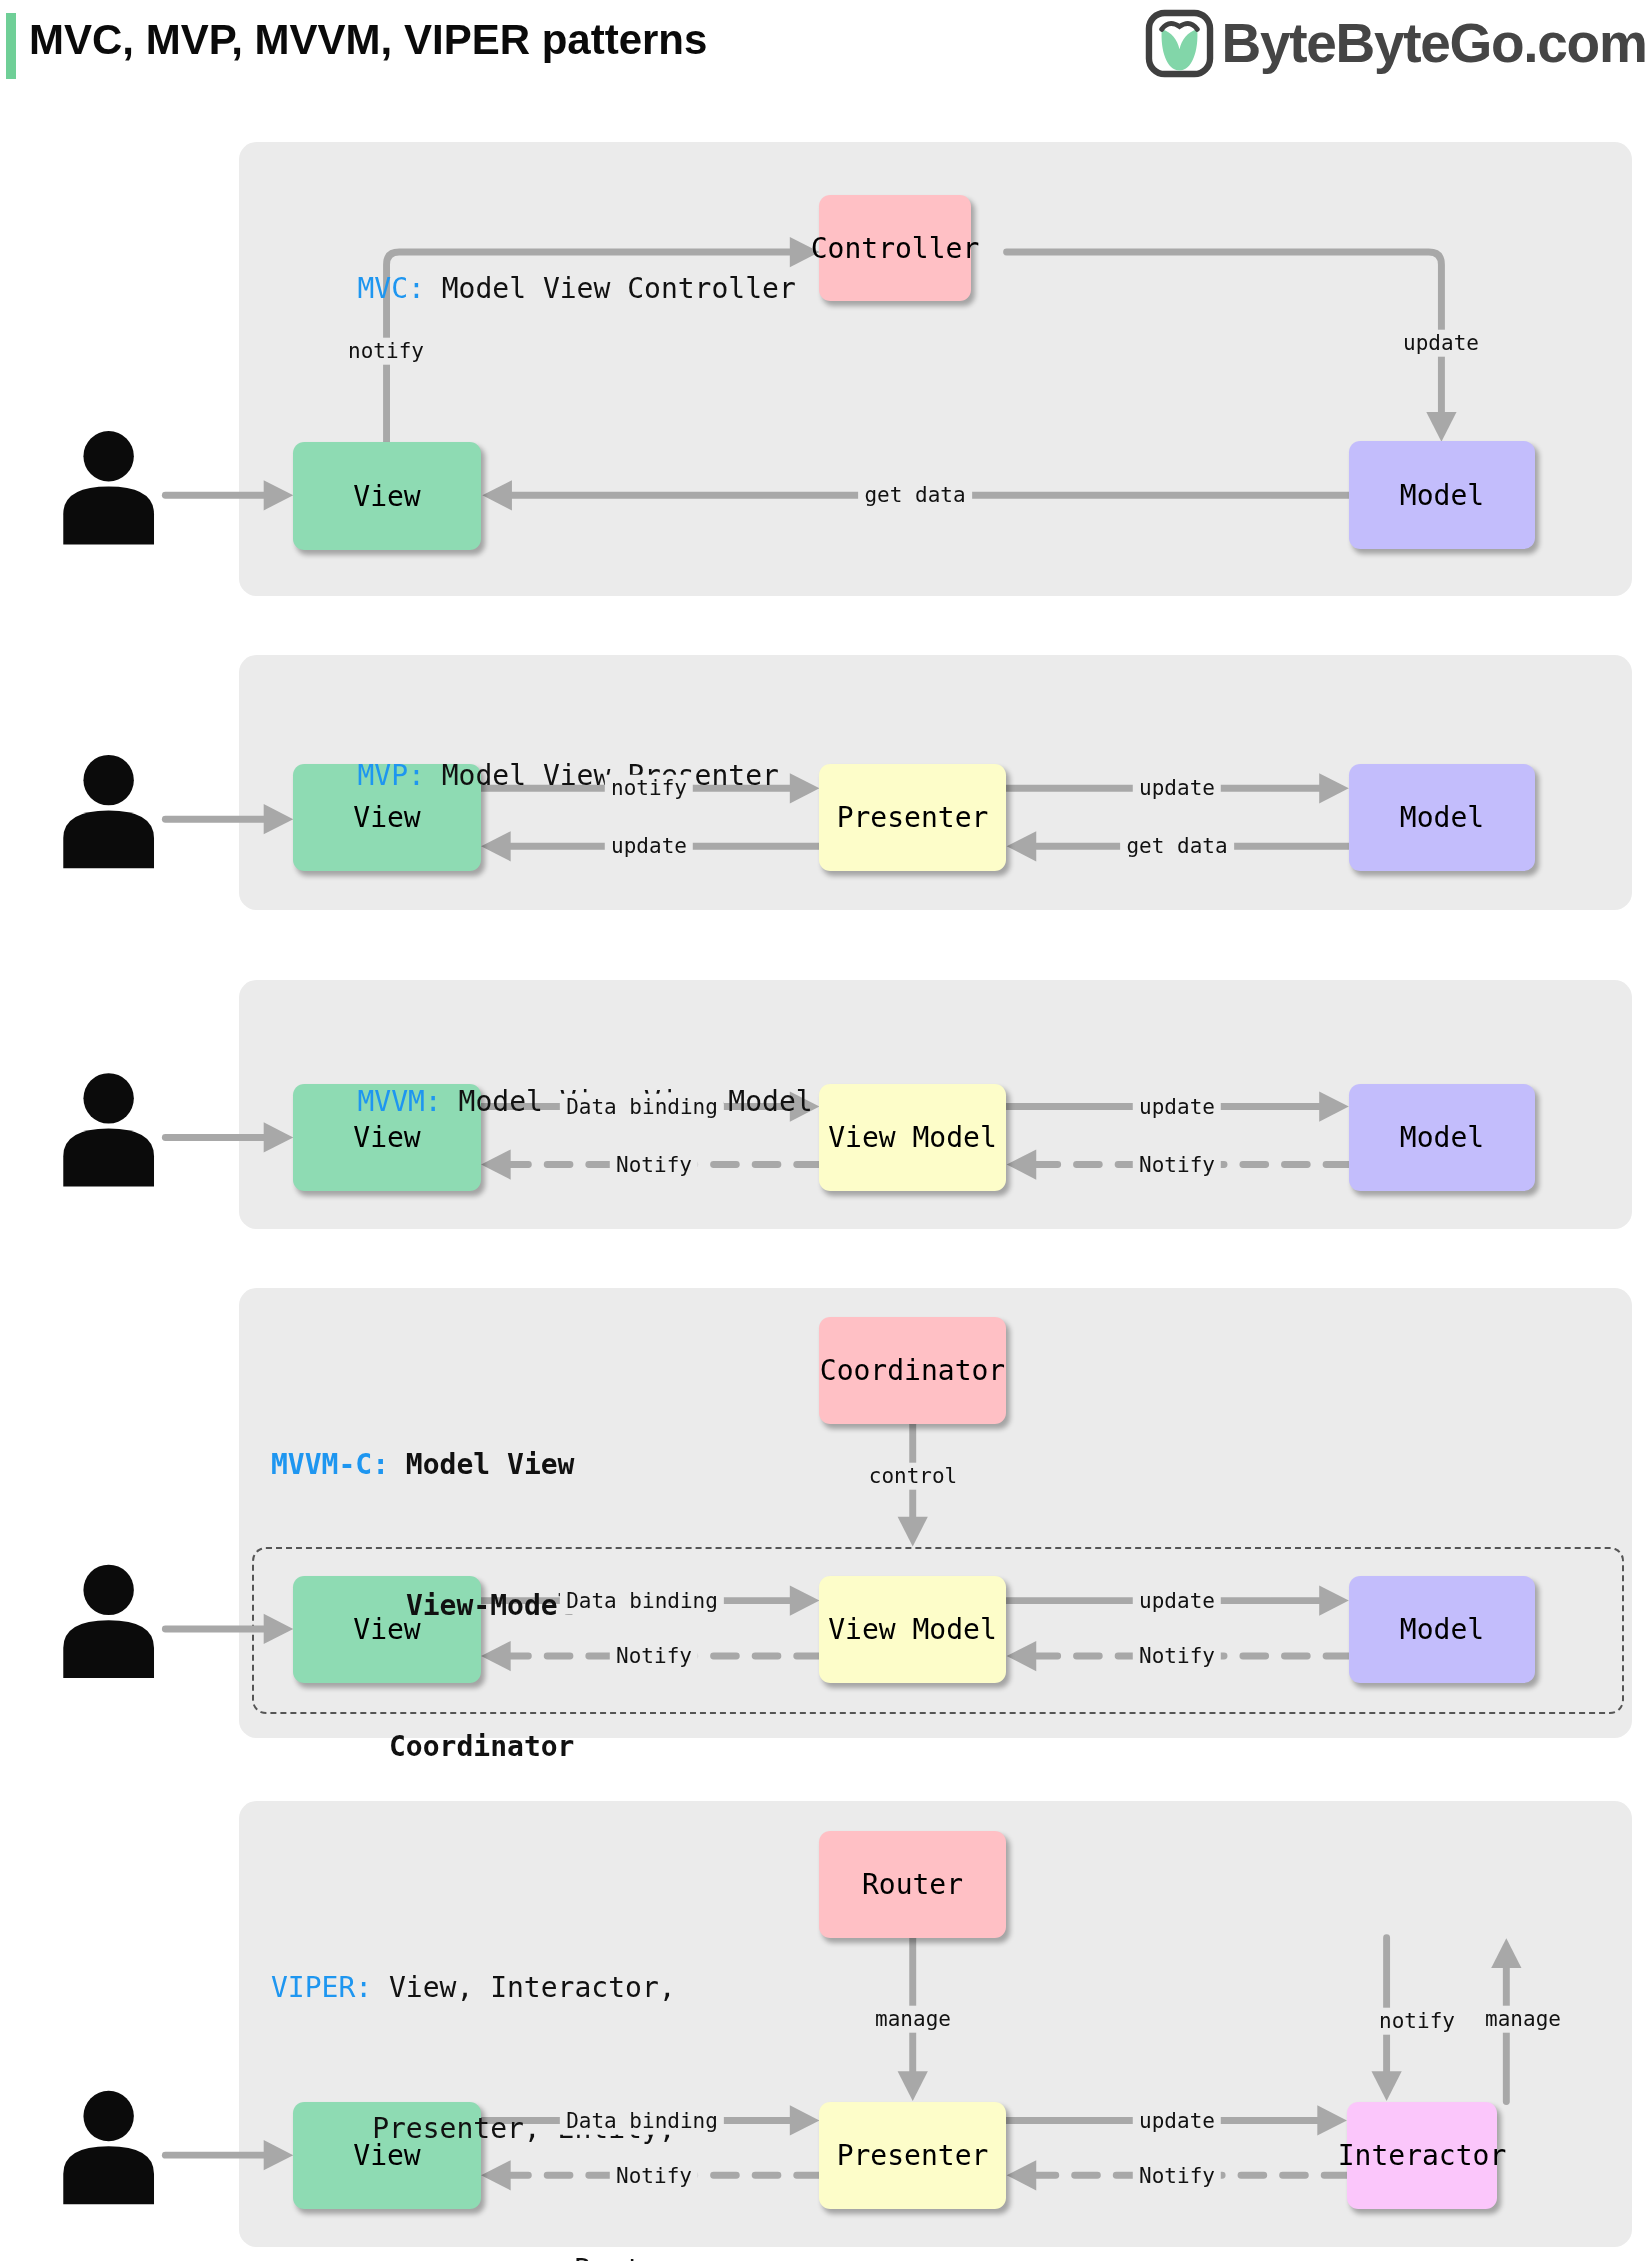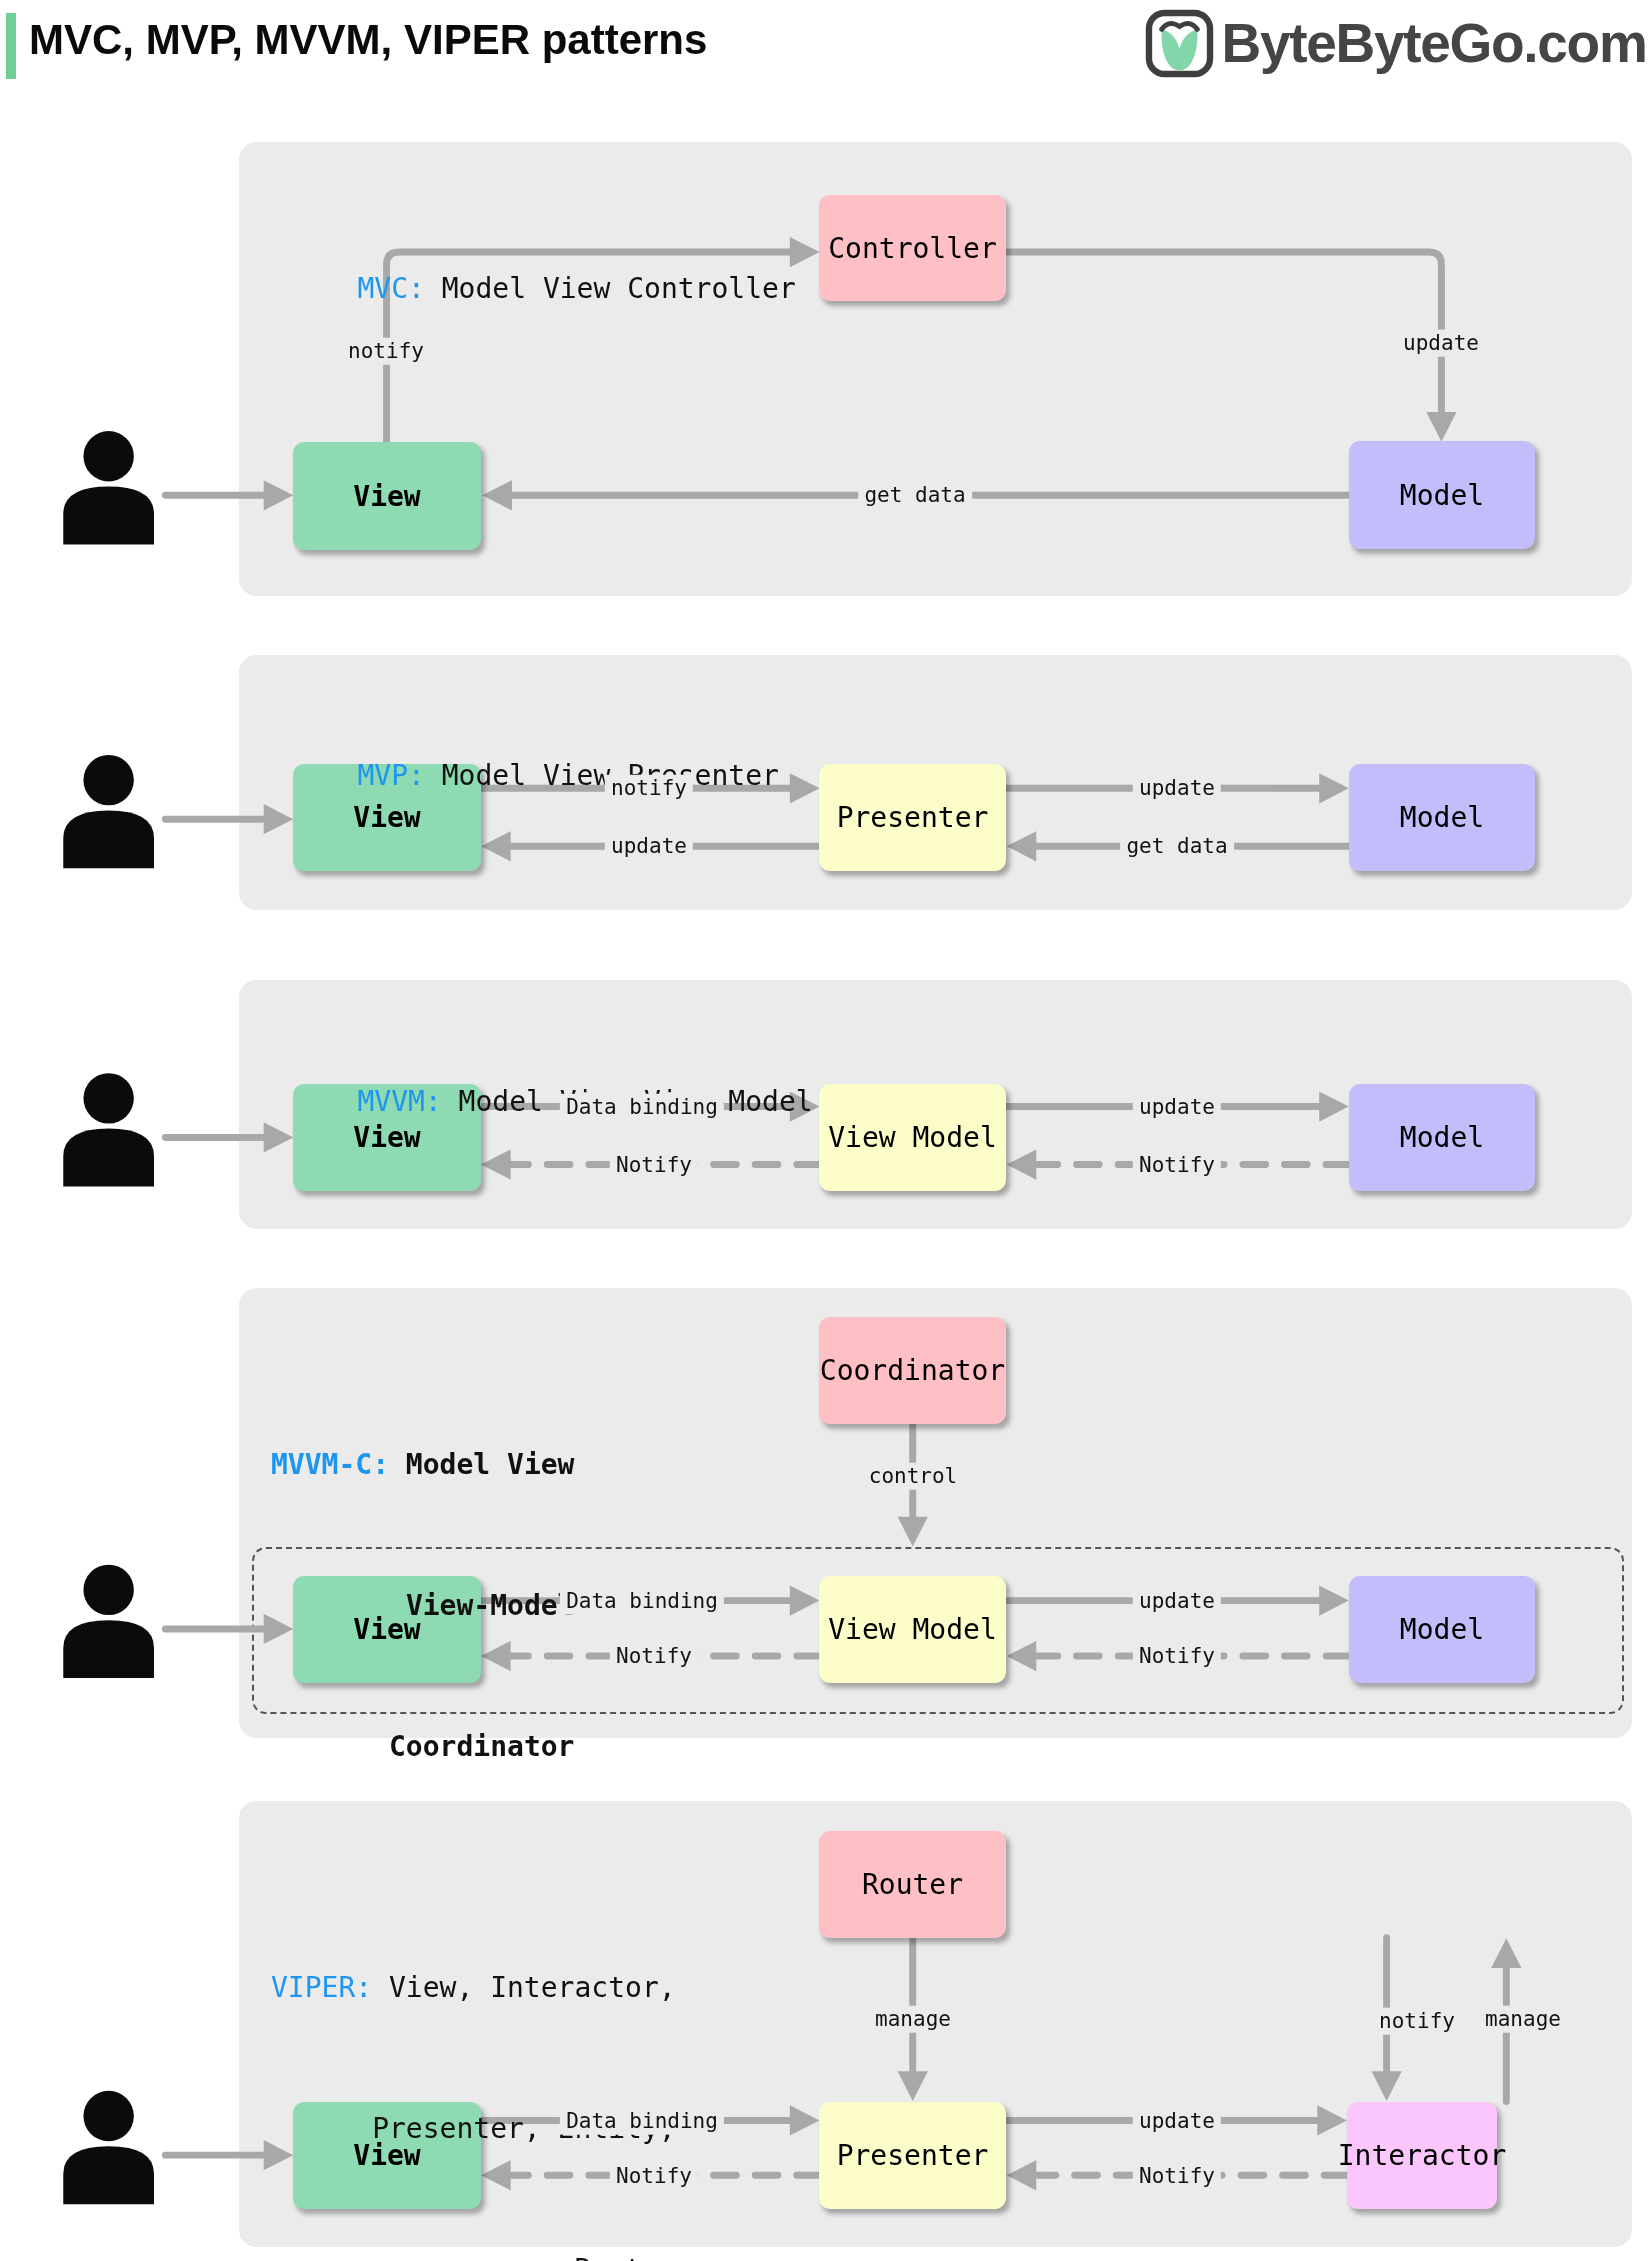--- a/index.html
+++ b/index.html
@@ -17,21 +17,21 @@
   .logotext{font:bold 55px "Liberation Sans",sans-serif;color:var(--logo_text);letter-spacing:-1.3px;}
   .panel{position:absolute;left:239px;width:1393px;background:var(--panel);border-radius:17.6px;z-index:1;}
   #svgov{position:absolute;left:0;top:0;z-index:3;}
   .ln{stroke:var(--arrow);stroke-width:11;fill:none;stroke-linecap:round;}
   .dash{stroke-dasharray:36 30;}
   .hd{fill:var(--arrow);stroke:none;}
   .person{fill:#0b0b0b;}
   .node{position:absolute;display:flex;align-items:center;justify-content:center;
         font-size:28px;color:#000;border-radius:11.3px;z-index:4;
         box-shadow:3.8px 4.4px 5.7px rgba(0,0,0,0.30);white-space:pre;}
-  .green{background:var(--green_box);font-weight:bold;} .pink{background:var(--pink_box);}
+  .green{background:var(--green_box);} .pink{background:var(--pink_box);}
   .purple{background:var(--purple_box);} .yellow{background:var(--yellow_box);}
   .magenta{background:var(--magenta_box);}
   .phead{position:absolute;font-size:28px;color:var(--ink);line-height:47px;z-index:5;white-space:pre;}
   .phead .pre{color:var(--blue);}
   .phead.multi{text-align:right;}
   .albl{position:absolute;transform:translate(-50%,-50%);background:var(--panel);
         font-size:21px;color:var(--ink);padding:1.3px 6.3px;white-space:pre;z-index:5;}
   .dashedbox{position:absolute;left:252px;top:1547px;width:1368px;height:163px;
              border:2.5px dashed var(--dashed_border);border-radius:14px;z-index:2;}
 </style>
@@ -206,21 +206,21 @@
     <div><span class="pre">MVVM-C:</span><span> Model View</span></div>
     <div>View-Model</div>
     <div>Coordinator</div>
   </div>
   <div class="phead multi" style="left:271px;top:1870px;">
     <div><span class="pre">VIPER:</span><span> View, Interactor,</span></div>
     <div>Presenter, Entity,</div>
     <div>Router</div>
   </div>
 
-  <div class="node pink" style="left:819px;top:195px;width:187px;height:106px;align-items:center;"><span>Controller</span></div>
+  <div class="node pink" style="left:819px;top:195px;width:152px;height:106px;align-items:center;"><span>Controller</span></div>
   <div class="node green" style="left:293px;top:442px;width:188px;height:108px;"><span>View</span></div>
   <div class="node purple" style="left:1349px;top:441px;width:186px;height:108px;"><span>Model</span></div>
 
   <div class="node green" style="left:293px;top:764px;width:188px;height:107px;"><span>View</span></div>
   <div class="node yellow" style="left:819px;top:764px;width:187px;height:107px;"><span>Presenter</span></div>
   <div class="node purple" style="left:1349px;top:764px;width:186px;height:107px;"><span>Model</span></div>
 
   <div class="node green" style="left:293px;top:1084px;width:188px;height:107px;"><span>View</span></div>
   <div class="node yellow" style="left:819px;top:1084px;width:187px;height:107px;"><span>View Model</span></div>
   <div class="node purple" style="left:1349px;top:1084px;width:186px;height:107px;"><span>Model</span></div>

